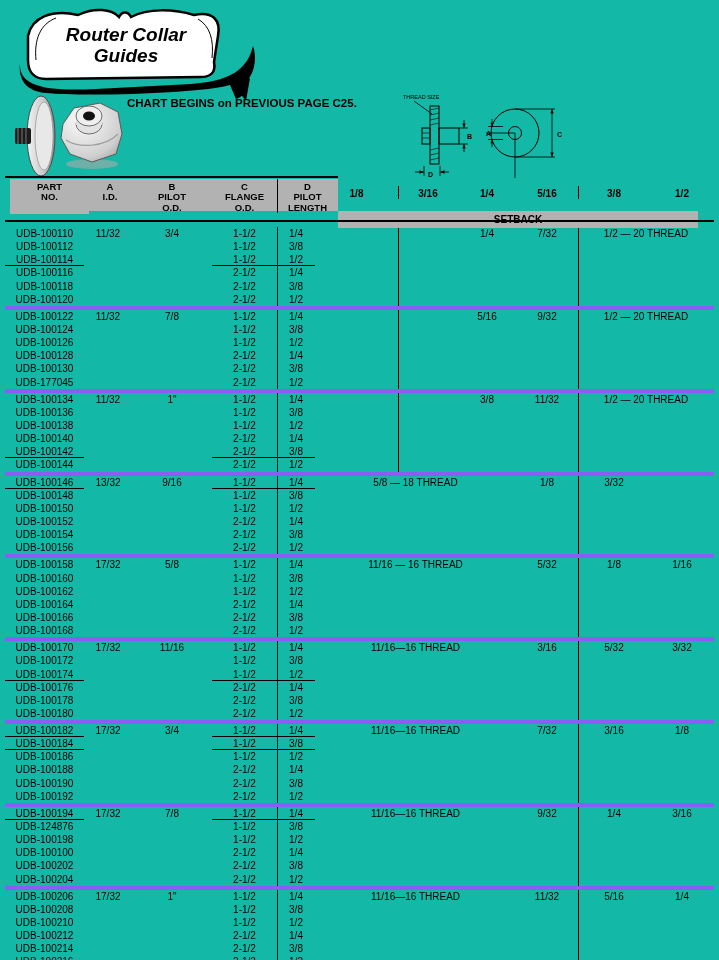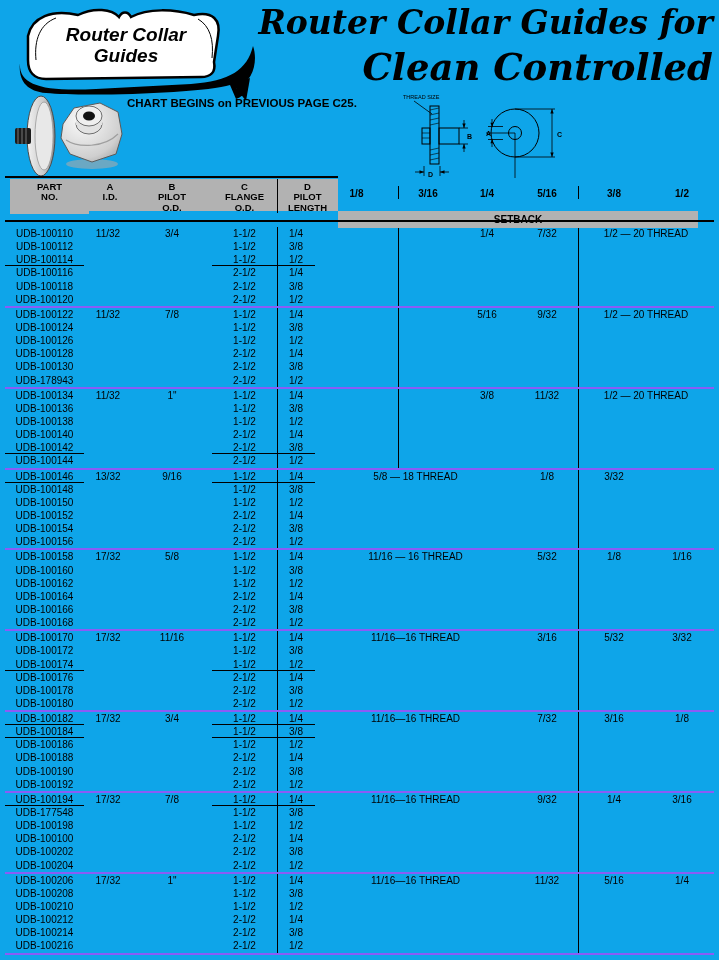--- a/index.html
+++ b/index.html
@@ -1,16 +1,16 @@
 <!DOCTYPE html>
 <html><head>
 <meta charset="utf-8">
 <style>
   html,body{margin:0;padding:0;background:#fff;}
-  .page{position:relative;width:719px;height:960px;background:#0ea5e9;overflow:hidden;
+  .page{position:relative;width:719px;height:960px;background:#14b8a6;overflow:hidden;
         font-family:"Liberation Sans",sans-serif;color:#000;}
 
   
   .banner-wrap{position:absolute;left:6px;top:2px;width:252px;height:98px;}
   .banner-label{position:absolute;left:30px;top:22px;width:180px;text-align:center;
     font-family:"Liberation Sans",sans-serif;font-weight:bold;font-style:italic;
     font-size:19px;line-height:21px;}
 
   
   .main-title{position:absolute;top:2px;right:6px;text-align:right;
@@ -42,21 +42,21 @@
   .rbd{position:absolute;top:1px;left:0;right:0;text-align:center;font-weight:bold;font-size:9.5px;}
   .bitrow{position:absolute;top:11.5px;left:0;display:grid;
           grid-template-columns:83px 60px 58px 62px 72px 64px;}
   .bitrow div{text-align:center;font-weight:bold;font-size:10px;}
   .tick{position:absolute;top:10px;width:1px;height:13px;background:#000;}
   .tick1{left:83px;} .tick2{left:263px;}
   .setband{position:absolute;left:23px;width:360px;top:35px;height:17px;background:#b2b2b2;
            text-align:center;font-weight:bold;font-size:10px;line-height:17px;}
   .hline{position:absolute;top:44px;left:0;width:709px;height:2px;background:#000;}
 
-  .tgroup{border-bottom:2px solid #8b5cf6;}
+  .tgroup{border-bottom:4px solid #8b5cf6;}
   .trow{display:grid;grid-template-columns:79px 48px 80px 65px 38px 83px 60px 58px 62px 72px 64px;
         height:13.15px;font-size:10px;line-height:13.2px;text-align:center;}
   .tc{overflow:hidden;white-space:nowrap;}
   .v{box-shadow:inset 1px 0 0 #000;}
   .u{box-shadow:inset 0 -1px 0 #000;}
   .v.u{box-shadow:inset 1px 0 0 #000,inset 0 -1px 0 #000;}
   .span3{grid-column:6/9;}
   .span2{grid-column:10/12;}
 </style>
 </head>
@@ -71,24 +71,20 @@
       <path d="M22,34 C26,15 46,7 72,13 C88,5 106,7 113,15 C116,9 122,9 125,15 C142,6 168,7 188,13 C207,9 215,18 212,34 L208,60 C210,70 205,75 195,75 L40,77 C28,77 22,70 22,58 Z" fill="#fff" stroke="#000" stroke-width="2.5"></path>
       <path d="M30,58 C28,38 34,22 50,16" fill="none" stroke="#000" stroke-width="1"></path>
       <path d="M206,56 C208,38 204,24 192,17" fill="none" stroke="#000" stroke-width="1"></path>
     </svg>
     <div class="banner-label">
       <div>Router Collar</div>
       <div>Guides</div>
     </div>
   </div>
 
-  <div class="main-title">
-    <div class="t1">Router Collar Guides for</div>
-    <div class="t2">Clean Controlled</div>
-  </div>
 
   <div class="photo-wrap">
     <svg width="118" height="88" viewBox="0 0 118 88">
       <defs>
         <linearGradient id="g1" x1="0" y1="0" x2="1" y2="0">
           <stop offset="0" stop-color="#f2f2f2"></stop>
             <stop offset="0.6" stop-color="#c9c9c9"></stop>
             <stop offset="1" stop-color="#8a8a8a"></stop>
         </linearGradient>
         <radialGradient id="g2" cx="0.35" cy="0.3" r="0.9">
@@ -342,21 +338,21 @@
             <div class="tc">2-1/2</div>
             <div class="tc v">3/8</div>
             <div class="tc"></div>
             <div class="tc v"></div>
             <div class="tc"></div>
             <div class="tc"></div>
             <div class="tc v"></div>
             <div class="tc"></div>
           </div>
           <div class="trow">
-            <div class="tc">UDB-178943</div>
+            <div class="tc">UDB-177045</div>
             <div class="tc"></div>
             <div class="tc"></div>
             <div class="tc">2-1/2</div>
             <div class="tc v">1/2</div>
             <div class="tc"></div>
             <div class="tc v"></div>
             <div class="tc"></div>
             <div class="tc"></div>
             <div class="tc v"></div>
             <div class="tc"></div>
@@ -759,21 +755,21 @@
             <div class="tc">17/32</div>
             <div class="tc">7/8</div>
             <div class="tc u">1-1/2</div>
             <div class="tc v u">1/4</div>
             <div class="tc span3">11/16—16 THREAD</div>
             <div class="tc">9/32</div>
             <div class="tc v">1/4</div>
             <div class="tc">3/16</div>
           </div>
           <div class="trow">
-            <div class="tc">UDB-177548</div>
+            <div class="tc">UDB-124876</div>
             <div class="tc"></div>
             <div class="tc"></div>
             <div class="tc">1-1/2</div>
             <div class="tc v">3/8</div>
             <div class="tc"></div>
             <div class="tc"></div>
             <div class="tc"></div>
             <div class="tc"></div>
             <div class="tc v"></div>
             <div class="tc"></div>

